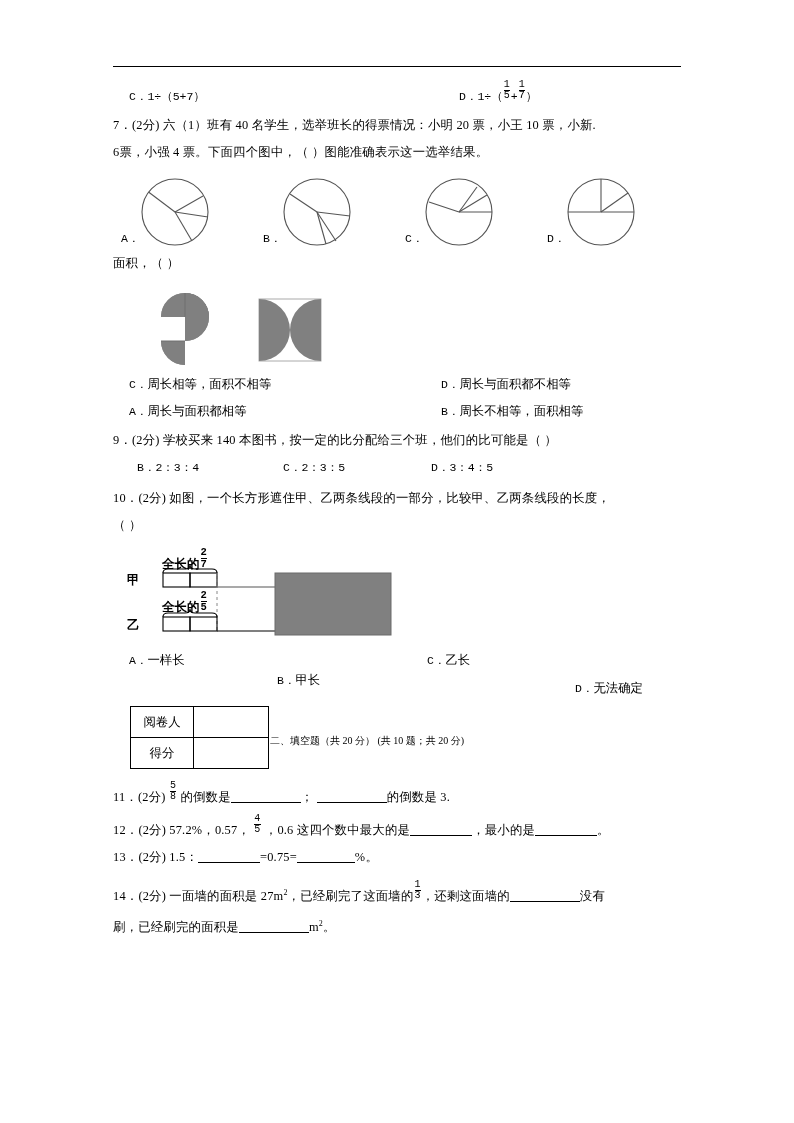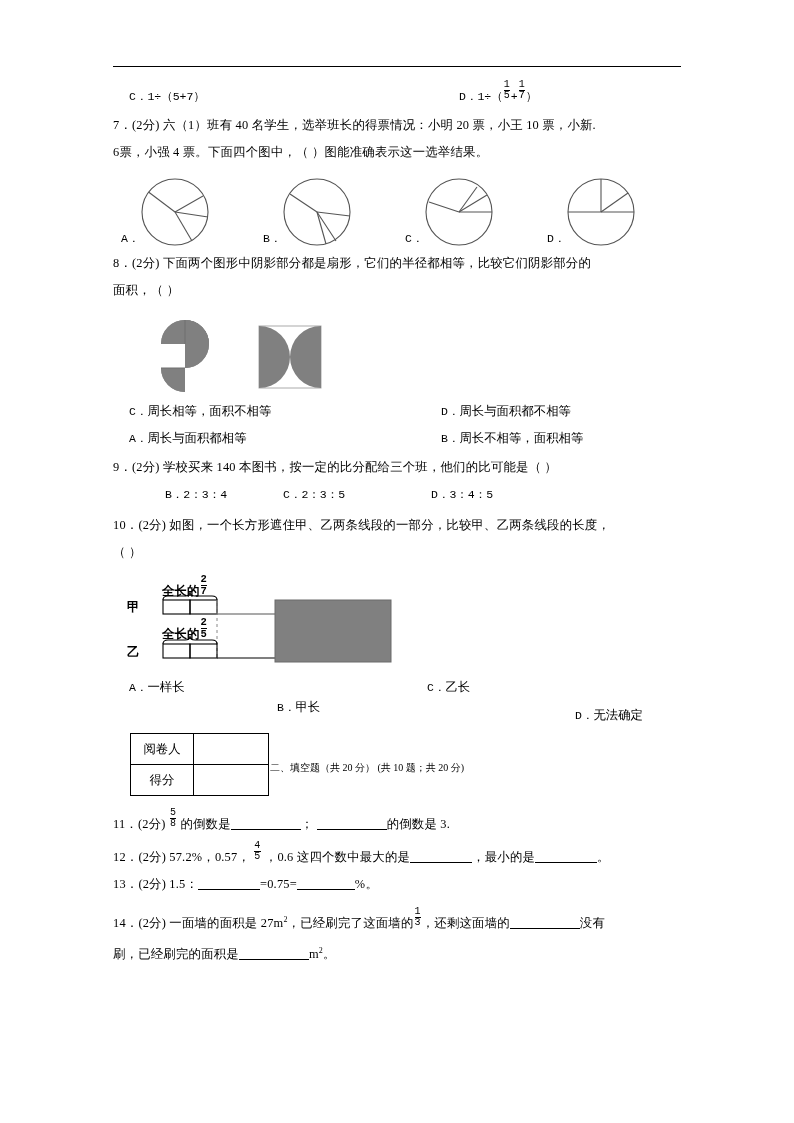--- a/index.html
+++ b/index.html
@@ -199,21 +199,20 @@
       <svg width="72" height="72" viewBox="0 0 72 72">
         <circle cx="36" cy="36" r="33" fill="none" stroke="#555" stroke-width="1.1"></circle>
         <line x1="3" y1="36" x2="69" y2="36" stroke="#555" stroke-width="1.1"></line>
         <line x1="36" y1="36" x2="36" y2="3" stroke="#555" stroke-width="1.1"></line>
         <line x1="36" y1="36" x2="63" y2="17" stroke="#555" stroke-width="1.1"></line>
       </svg>
     </div>
 
   </div>
 
-  <div class="q">8．(2分) 下面两个图形中阴影部分都是扇形，它们的半径都相等，比较它们阴影部分的</div>
   <div class="q">面积，（      ）</div>
 
   <div class="figs">
     <svg width="84" height="80" viewBox="0 0 84 80">
 
       <path d="M 42 6 L 42 30 L 66 30 A 24 24 0 0 0 42 6 Z" fill="#808080"></path>
       <path d="M 66 30 L 42 30 L 42 54 A 24 24 0 0 0 66 30 Z" fill="#808080" transform="rotate(90 42 30)"></path>
       <path d="M 42 54 L 42 30 L 18 30 A 24 24 0 0 0 42 54 Z" fill="#808080"></path>
       <path d="M 18 30 L 18 54 L 42 54 A 24 24 0 0 0 18 30 Z" fill="#808080" transform="rotate(180 30 42)"></path>
       <rect x="18" y="30" width="24" height="24" fill="#ffffff"></rect>
@@ -275,21 +274,21 @@
     <div class="opt-half">
       <span class="lbl">A．</span><span>周长与面积都相等</span>
     </div>
     <div class="opt-half" style="padding-left:44px;">
       <span class="lbl">B．</span><span>周长不相等，面积相等</span>
     </div>
   </div>
 
   <div class="q" style="margin-top:2px;">9．(2分) 学校买来 140 本图书，按一定的比分配给三个班，他们的比可能是（      ）</div>
   <div class="opts-row">
-    <div class="opt-quarter" style="padding-left:24px;text-align:center;">
+    <div class="opt-quarter" style="padding-left:24px;">
       <span class="lbl">B．</span><span class="num">2：3：4</span>
     </div>
     <div class="opt-quarter" style="padding-left:28px;">
       <span class="lbl">C．</span><span class="num">2：3：5</span>
     </div>
     <div class="opt-quarter" style="padding-left:34px;">
       <span class="lbl">D．</span><span class="num">3：4：5</span>
     </div>
   </div>
 

